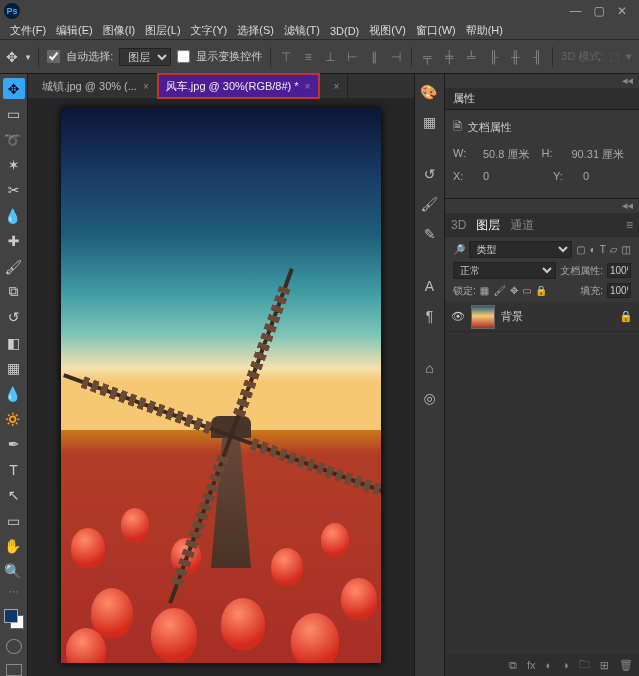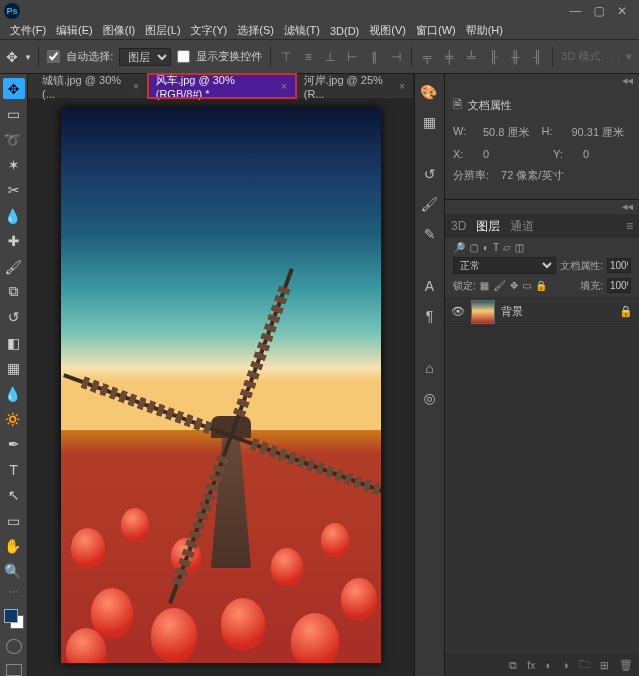--- a/index.html
+++ b/index.html
@@ -164,21 +164,20 @@
     <div class="doc-tabs">
       <div class="doc-tab">
         <span>城镇.jpg @ 30% (...</span>
         <span class="close">×</span>
       </div>
       <div class="doc-tab active hl">
         <span>风车.jpg @ 30%(RGB/8#) *</span>
         <span class="close">×</span>
       </div>
       <div class="doc-tab">
-        <span>河岸.jpg @ 25%(R...</span>
         <span class="close">×</span>
       </div>
     </div>
     <div class="canvas-area">
       <div class="canvas">
         <div class="sky"></div>
         <div class="field"></div>
 
         <div class="tulip" style="left:10px;top:420px;width:34px;height:40px"></div>
         <div class="tulip" style="left:60px;top:400px;width:28px;height:34px"></div>
@@ -223,54 +222,52 @@
     <div style="height:12px"></div>
     <div class="ricon">A</div>
     <div class="ricon">¶</div>
     <div style="height:12px"></div>
     <div class="ricon">⌂</div>
     <div class="ricon">◎</div>
   </div>
 
   <div class="panels">
     <div class="panel-arrow">◂◂</div>
+    <div class="panel-tab">属性</div>
     <div class="panel-body">
       <div style="display:flex;align-items:center;gap:6px;margin-bottom:10px">
         <span>🗎</span>
         <span>文档属性</span>
       </div>
       <div class="prop-row">
         <span>W:</span>
         <span>50.8 厘米</span>
         <span>H:</span>
         <span>90.31 厘米</span>
       </div>
       <div class="prop-row">
         <span>X:</span>
         <span>0</span>
         <span style="margin-left:40px">Y:</span>
         <span>0</span>
-      </div>
-      <div class="prop-row">
-        <span>分辨率:</span>
-        <span>72 像素/英寸</span>
       </div>
     </div>
 
     <div class="layerpanel">
       <div class="panel-arrow">◂◂</div>
       <div class="tabs">
         <span>3D</span>
         <span class="active">图层</span>
         <span>通道</span>
         <span style="margin-left:auto">≡</span>
       </div>
       <div class="layer-controls">
         <div class="row">
           <span>🔎</span>
+          <select><option>类型</option></select>
           <span>▢</span>
           <span>◐</span>
           <span>T</span>
           <span>▱</span>
           <span>◫</span>
         </div>
         <div class="row">
           <select><option>正常</option></select>
           <span>文档属性:</span>
           <input value="100%" style="">

